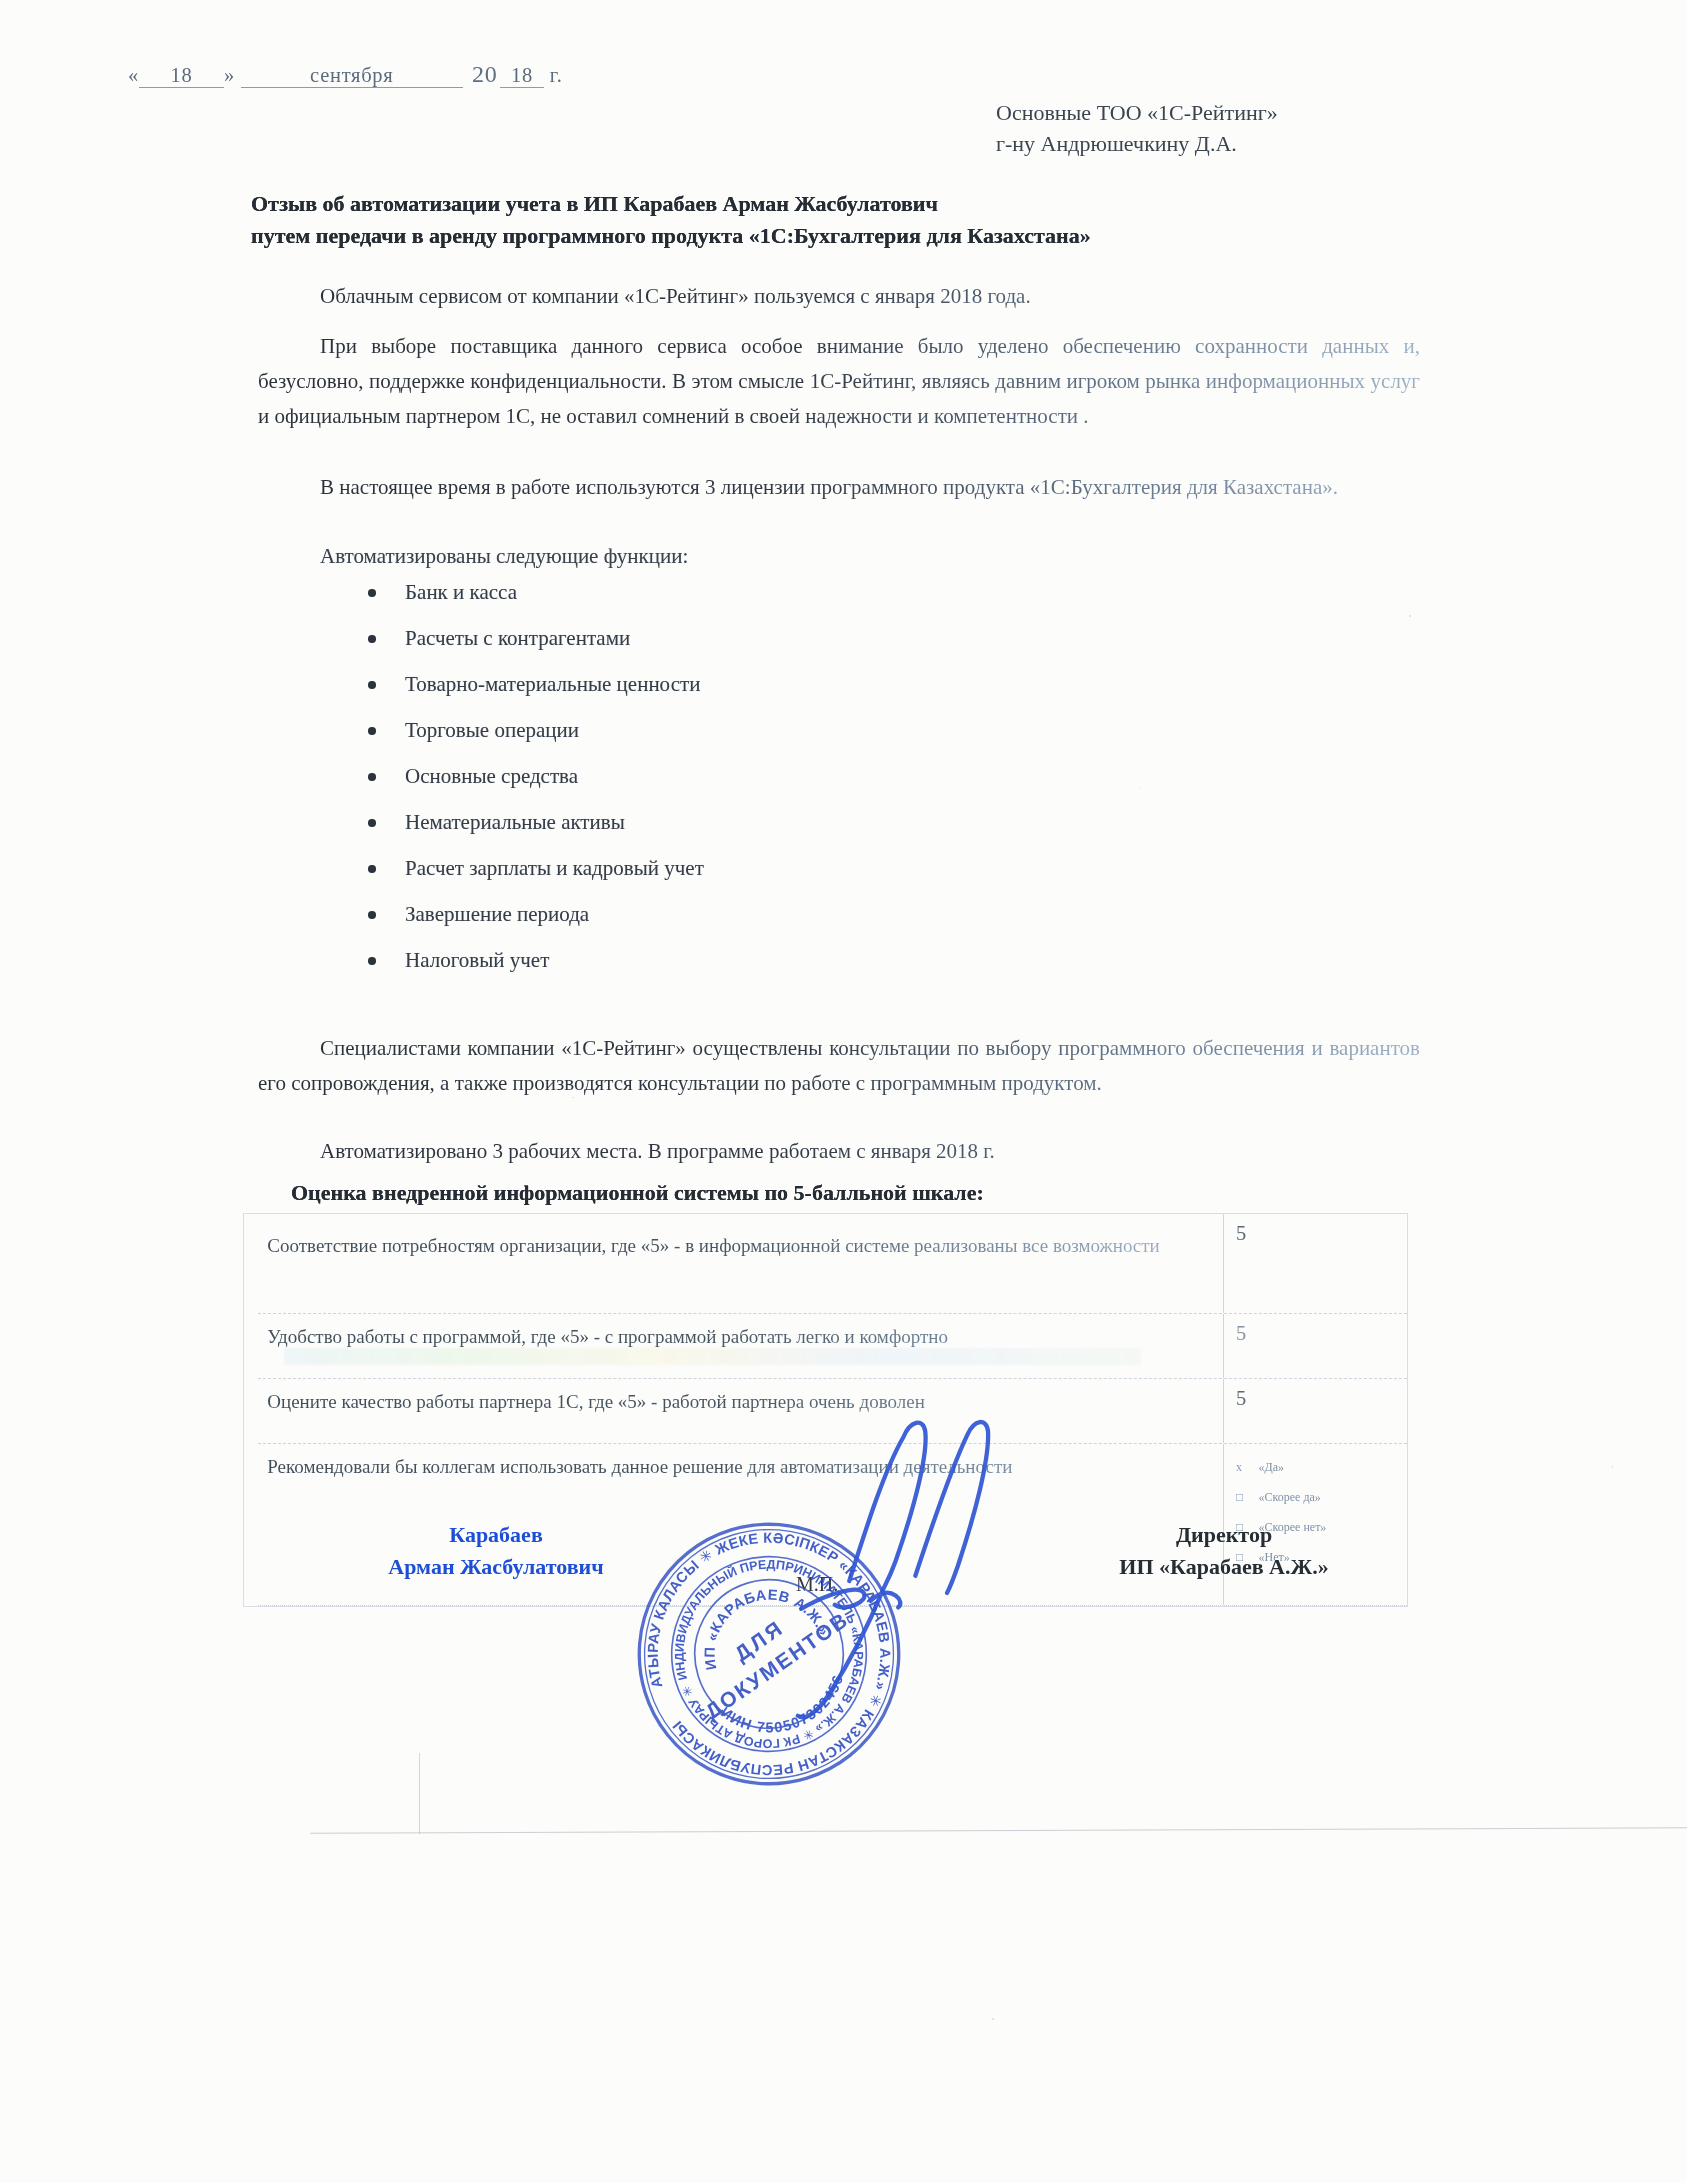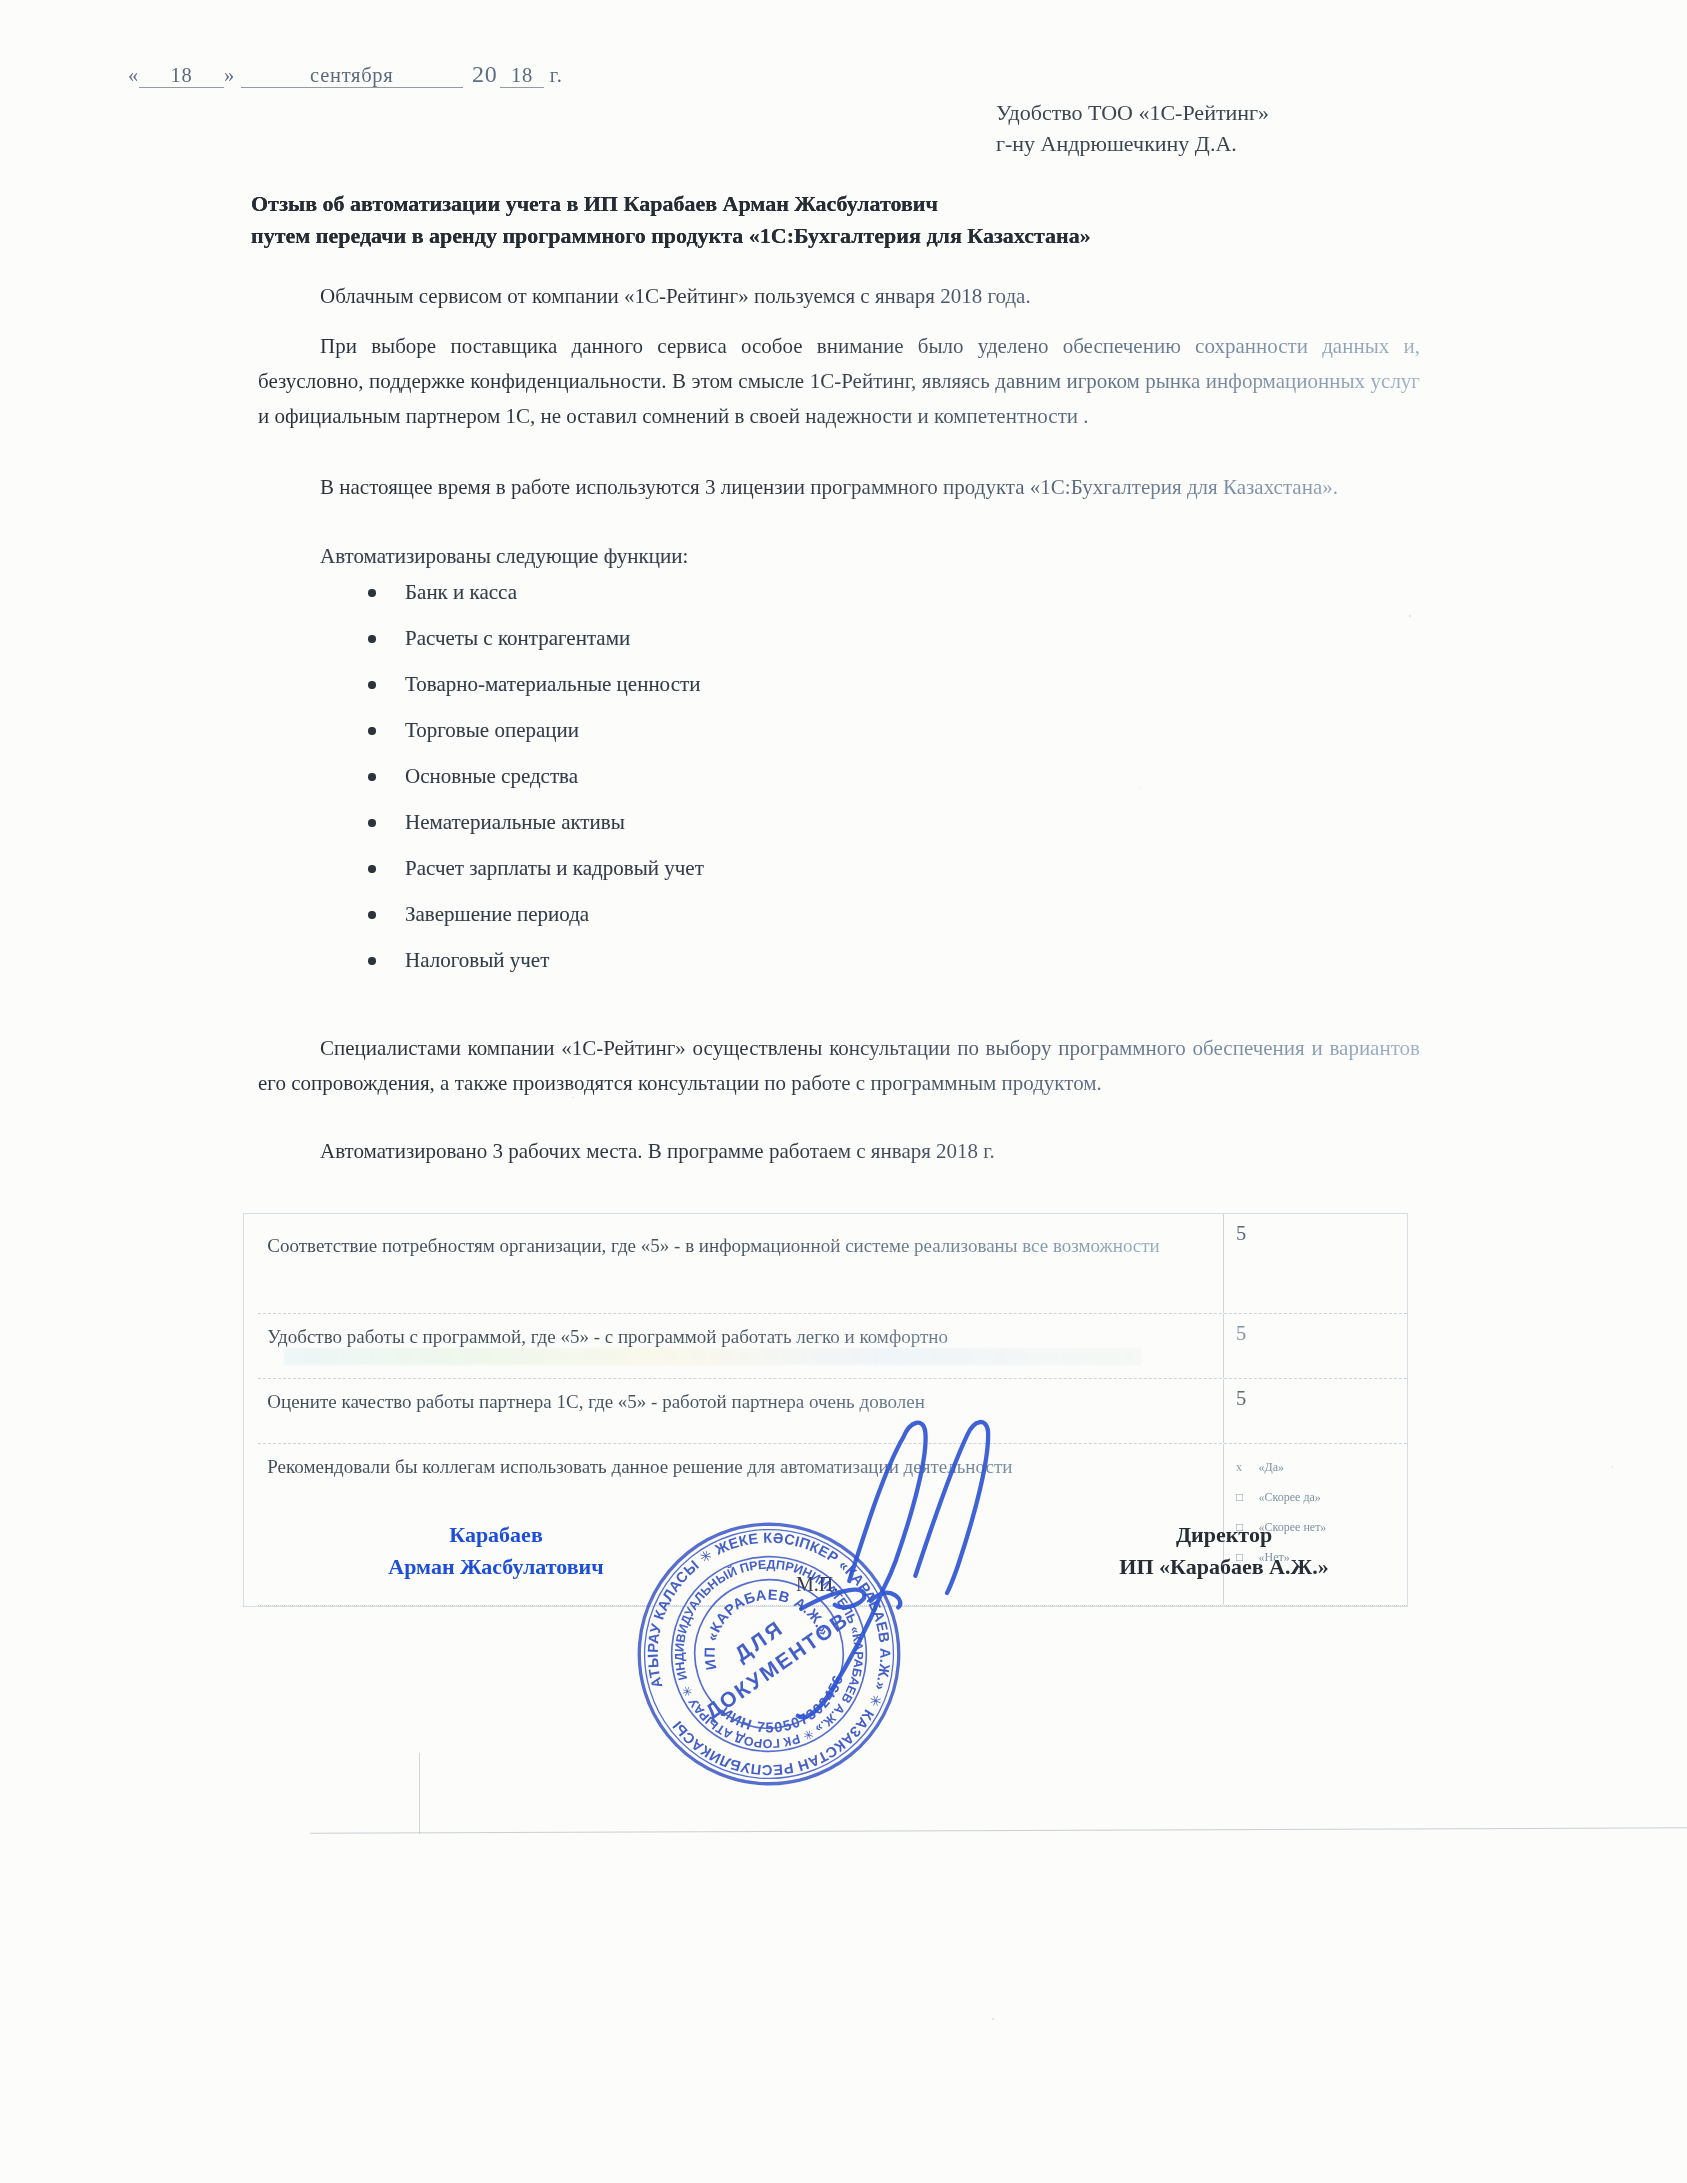--- a/index.html
+++ b/index.html
@@ -100,21 +100,21 @@
 
 <div class="page">
 
   <div class="abs date-line">
     <span>«</span><span class="fill d-day">18</span><span>»</span>
     <span class="fill d-month">сентября</span><span class="d-century">20</span><span class="fill d-year">18</span>
     <span>г.</span>
   </div>
 
   <div class="abs addressee">
-    <div>Удобство ТОО «1С-Рейтинг»</div>
+    <div>Основные ТОО «1С-Рейтинг»</div>
     <div>г-ну Андрюшечкину Д.А.</div>
   </div>
 
   <div class="abs doc-title">
     <div class="fade-title">Отзыв об автоматизации учета в ИП Карабаев Арман Жасбулатович</div>
     <div class="fade-title">путем передачи в аренду программного продукта «1С:Бухгалтерия для Казахстана»</div>
   </div>
 
   <div class="abs par p1 indent fade">Облачным сервисом от компании «1С-Рейтинг» пользуемся с января 2018 года.</div>
   <div class="abs par p2 indent fade">При выборе поставщика данного сервиса особое внимание было уделено обеспечению сохранности данных и, безусловно, поддержке конфиденциальности. В этом смысле 1С-Рейтинг, являясь давним игроком рынка информационных услуг и официальным партнером 1С, не оставил сомнений в своей надежности и компетентности .</div>
@@ -129,20 +129,21 @@
     <li>Основные средства</li>
     <li>Нематериальные активы</li>
     <li>Расчет зарплаты и кадровый учет</li>
     <li>Завершение периода</li>
     <li>Налоговый учет</li>
   </ul>
 
   <div class="abs par p5 indent fade">Специалистами компании «1С-Рейтинг» осуществлены консультации по выбору программного обеспечения и вариантов его сопровождения, а также производятся консультации по работе с программным продуктом.</div>
   <div class="abs par p6 indent fade">Автоматизировано 3 рабочих места. В программе работаем с января 2018 г.</div>
 
+  <div class="abs rating-heading fade-title">Оценка внедренной информационной системы по 5-балльной шкале:</div>
 
   <div class="abs rtable">
     <div class="rrow row-1">
       <div class="rcell-l fade-table">Соответствие потребностям организации,  где «5» - в информационной системе реализованы все возможности</div>
       <div class="rcell-r score">5</div>
     </div>
     <div class="rrow row-2">
       <div class="rcell-l fade-table">Удобство работы с программой, где «5» - с программой работать легко и комфортно</div>
       <div class="rcell-r score score-light">5</div>
     </div>

